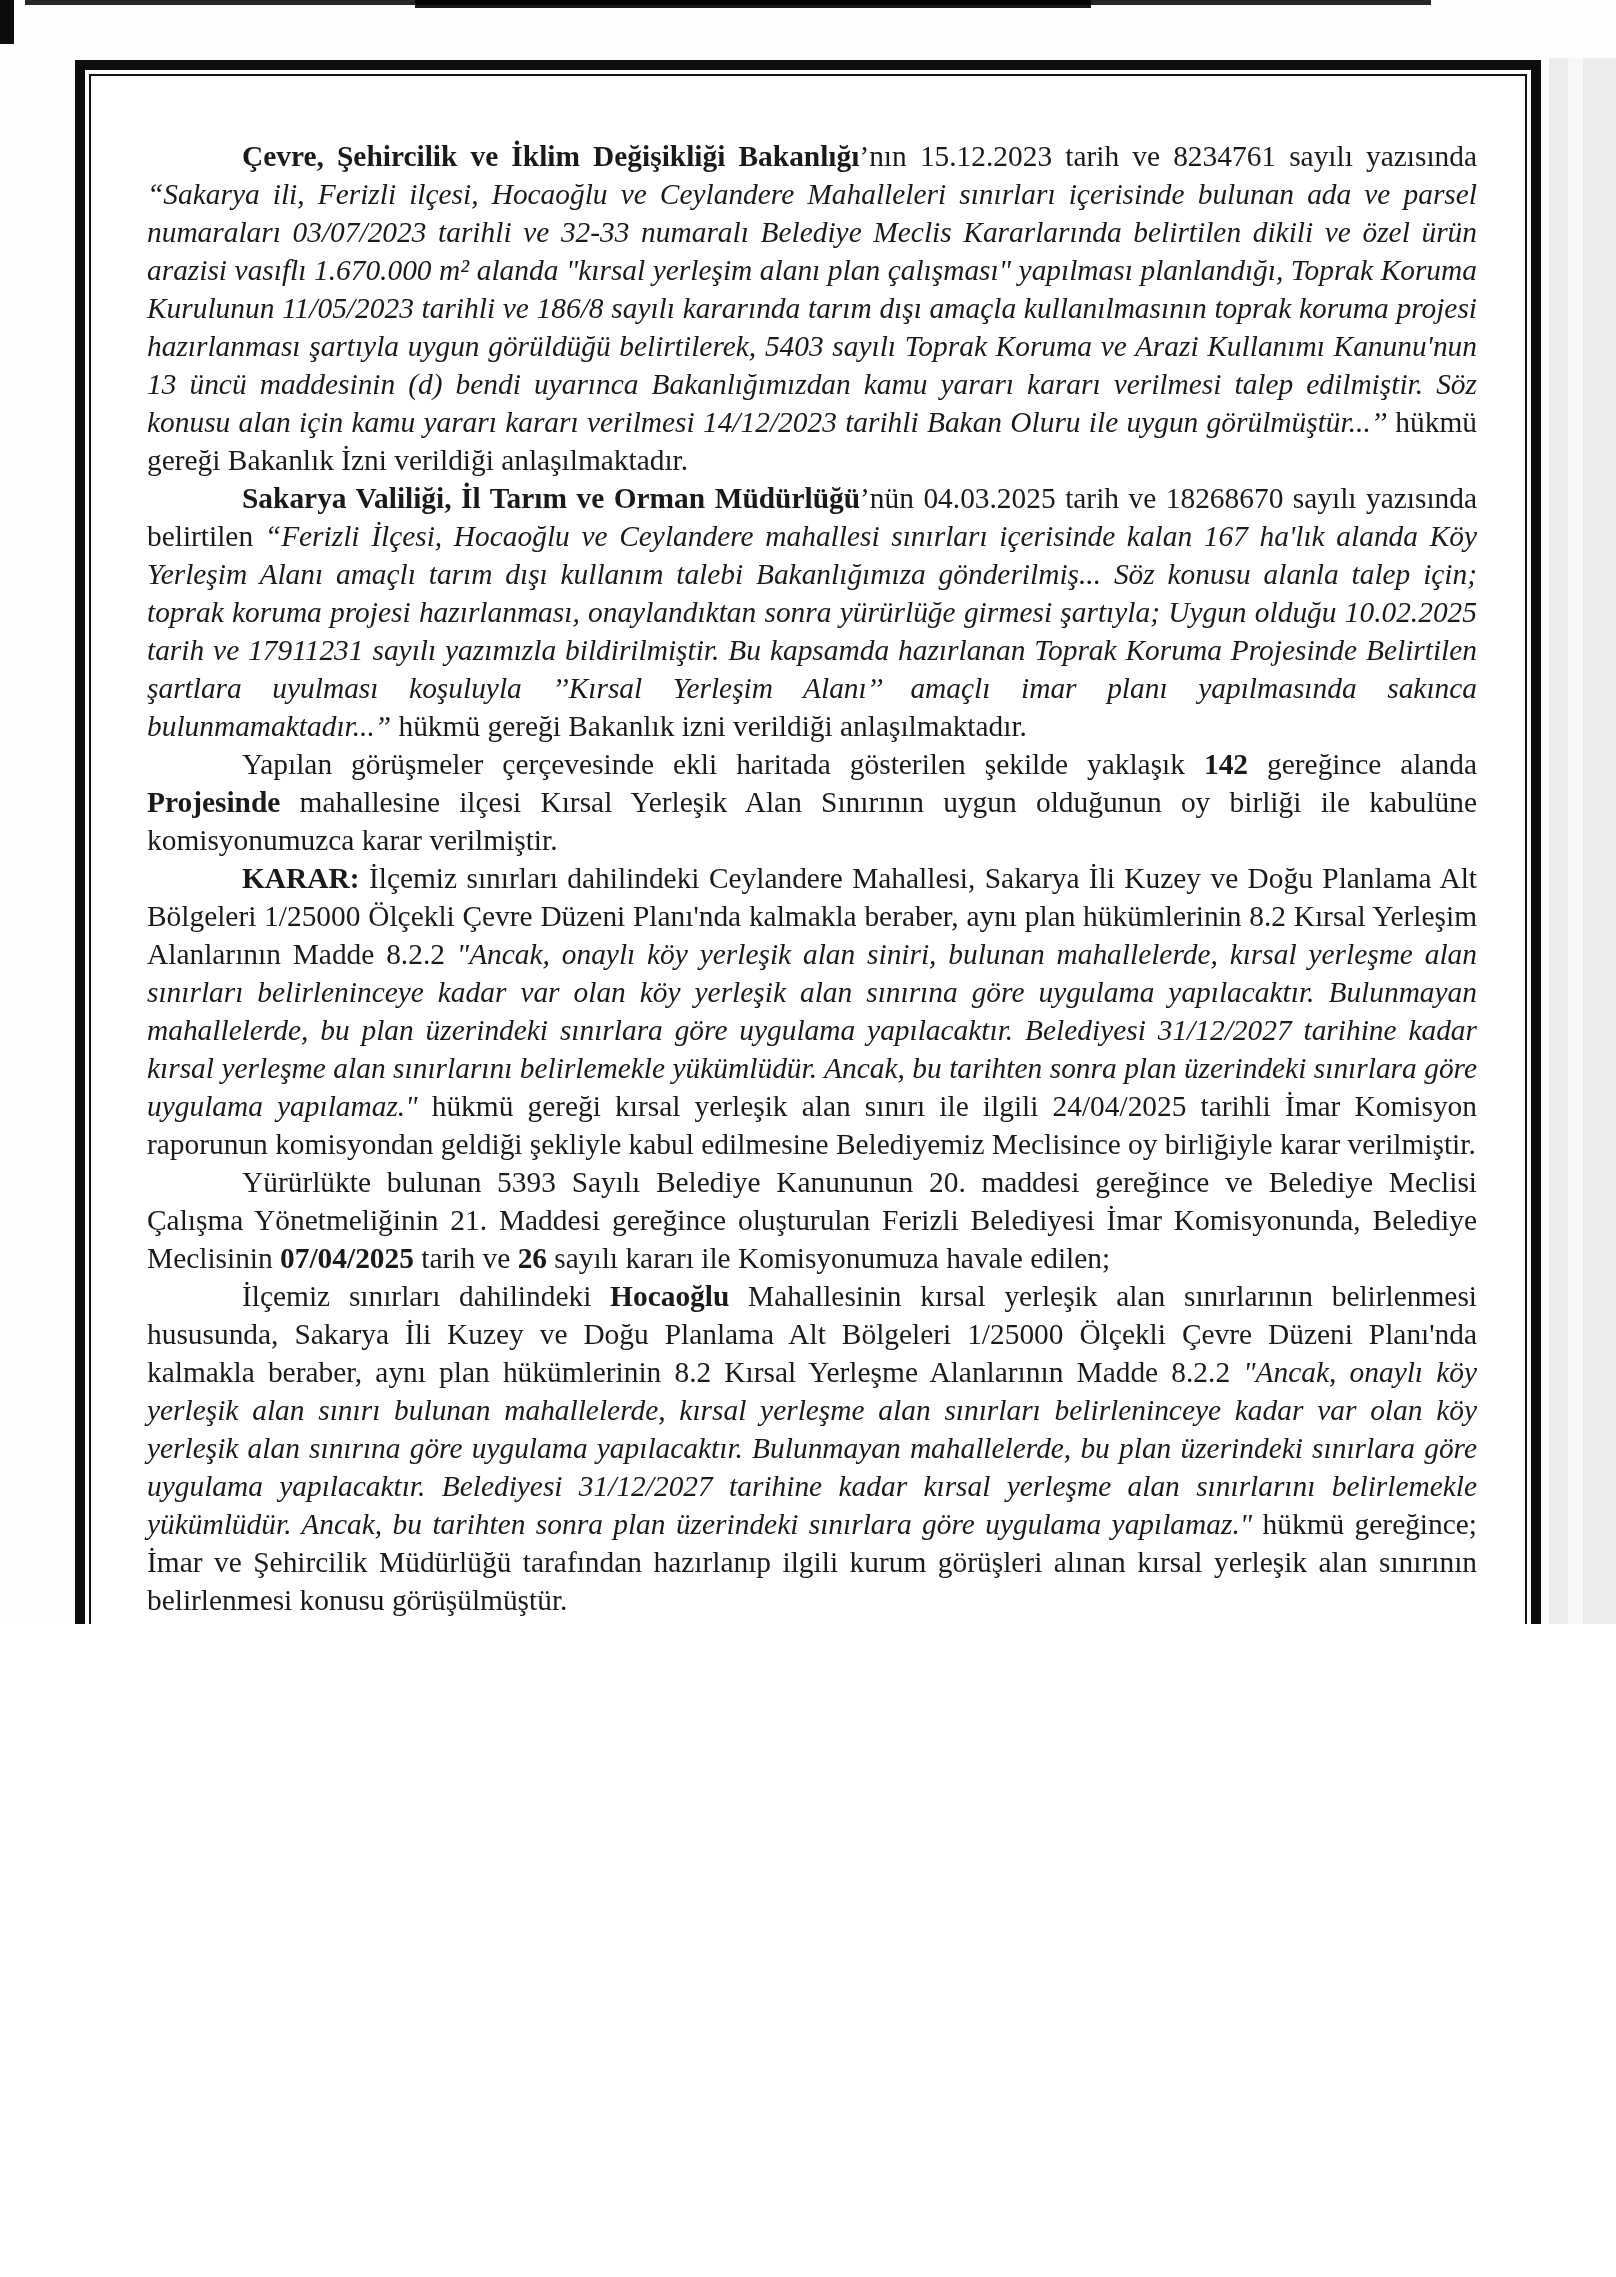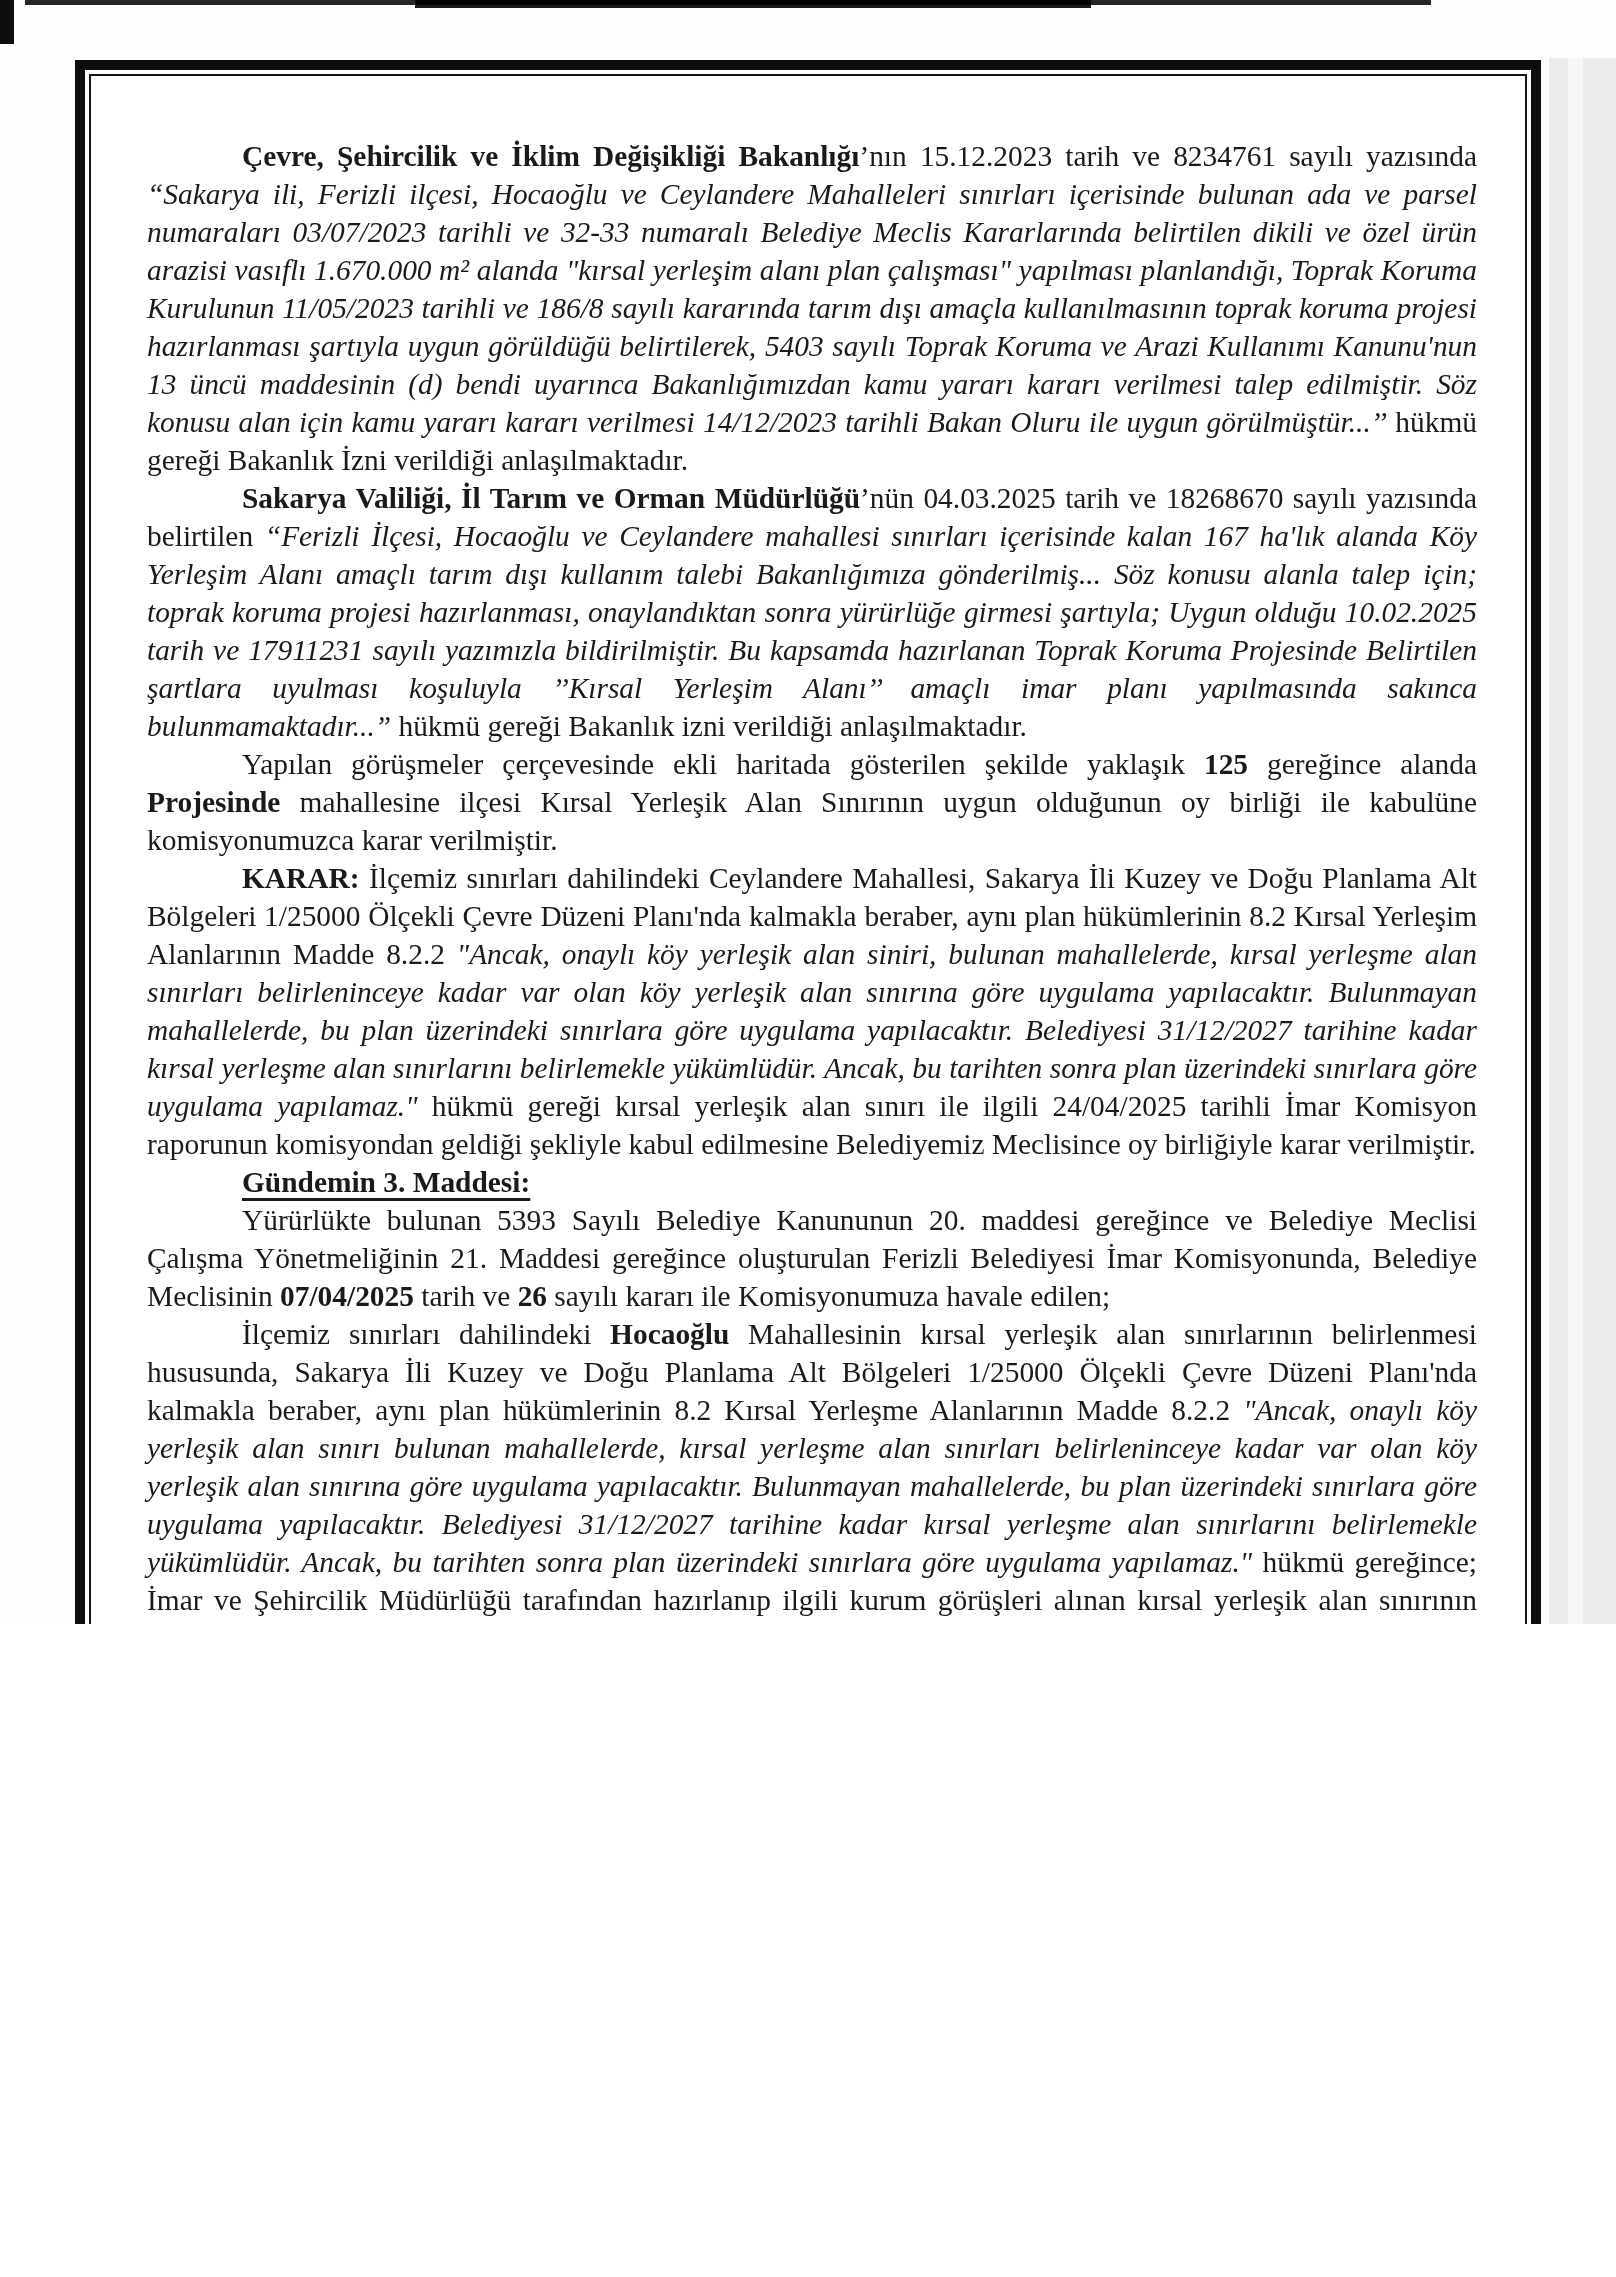--- a/index.html
+++ b/index.html
@@ -54,25 +54,24 @@
 
   <div class="frame">
     <div class="frame-inner"></div>
   </div>
 
   <div class="doc-text">
     <p><span class="b">Çevre, Şehircilik ve İklim Değişikliği Bakanlığı</span><span>’nın 15.12.2023 tarih ve 8234761 sayılı yazısında </span><span class="i">“Sakarya ili, Ferizli ilçesi, Hocaoğlu ve Ceylandere Mahalleleri sınırları içerisinde bulunan ada ve parsel numaraları 03/07/2023 tarihli ve 32-33 numaralı Belediye Meclis Kararlarında belirtilen dikili ve özel ürün arazisi vasıflı 1.670.000 m² alanda "kırsal yerleşim alanı plan çalışması" yapılması planlandığı, Toprak Koruma Kurulunun 11/05/2023 tarihli ve 186/8 sayılı kararında tarım dışı amaçla kullanılmasının toprak koruma projesi hazırlanması şartıyla uygun görüldüğü belirtilerek, 5403 sayılı Toprak Koruma ve Arazi Kullanımı Kanunu'nun 13 üncü maddesinin (d) bendi uyarınca Bakanlığımızdan kamu yararı kararı verilmesi talep edilmiştir. Söz konusu alan için kamu yararı kararı verilmesi 14/12/2023 tarihli Bakan Oluru ile uygun görülmüştür...’’</span><span> hükmü gereği Bakanlık İzni verildiği anlaşılmaktadır.</span></p>
 
     <p><span class="b">Sakarya Valiliği, İl Tarım ve Orman Müdürlüğü</span><span>’nün 04.03.2025 tarih ve 18268670 sayılı yazısında belirtilen </span><span class="i">“Ferizli İlçesi, Hocaoğlu ve Ceylandere mahallesi sınırları içerisinde kalan 167 ha'lık alanda Köy Yerleşim Alanı amaçlı tarım dışı kullanım talebi Bakanlığımıza gönderilmiş... Söz konusu alanla talep için; toprak koruma projesi hazırlanması, onaylandıktan sonra yürürlüğe girmesi şartıyla; Uygun olduğu 10.02.2025 tarih ve 17911231 sayılı yazımızla bildirilmiştir. Bu kapsamda hazırlanan Toprak Koruma Projesinde Belirtilen şartlara uyulması koşuluyla ’’Kırsal Yerleşim Alanı’’ amaçlı imar planı yapılmasında sakınca bulunmamaktadır...”</span><span> hükmü gereği Bakanlık izni verildiği anlaşılmaktadır.</span></p>
 
-    <p><span>Yapılan görüşmeler çerçevesinde ekli haritada gösterilen şekilde yaklaşık </span><span class="b">125</span><span> gereğince alanda </span><span class="b">Projesinde</span><span> mahallesine ilçesi Kırsal Yerleşik Alan Sınırının uygun olduğunun oy birliği ile kabulüne komisyonumuzca karar verilmiştir.</span></p>
+    <p><span>Yapılan görüşmeler çerçevesinde ekli haritada gösterilen şekilde yaklaşık </span><span class="b">142</span><span> gereğince alanda </span><span class="b">Projesinde</span><span> mahallesine ilçesi Kırsal Yerleşik Alan Sınırının uygun olduğunun oy birliği ile kabulüne komisyonumuzca karar verilmiştir.</span></p>
 
     <p><span class="b">KARAR:</span><span> İlçemiz sınırları dahilindeki Ceylandere Mahallesi, Sakarya İli Kuzey ve Doğu Planlama Alt Bölgeleri 1/25000 Ölçekli Çevre Düzeni Planı'nda kalmakla beraber, aynı plan hükümlerinin 8.2 Kırsal Yerleşim Alanlarının Madde 8.2.2 </span><span class="i">"Ancak, onaylı köy yerleşik alan siniri, bulunan mahallelerde, kırsal yerleşme alan sınırları belirleninceye kadar var olan köy yerleşik alan sınırına göre uygulama yapılacaktır. Bulunmayan mahallelerde, bu plan üzerindeki sınırlara göre uygulama yapılacaktır. Belediyesi 31/12/2027 tarihine kadar kırsal yerleşme alan sınırlarını belirlemekle yükümlüdür. Ancak, bu tarihten sonra plan üzerindeki sınırlara göre uygulama yapılamaz."</span><span> hükmü gereği kırsal yerleşik alan sınırı ile ilgili 24/04/2025 tarihli İmar Komisyon raporunun komisyondan geldiği şekliyle kabul edilmesine Belediyemiz Meclisince oy birliğiyle karar verilmiştir.</span></p>
 
-    <p class="heading"><span class="u">Gündemin 3. Maddesi:</span></p>
 
     <p><span>Yürürlükte bulunan 5393 Sayılı Belediye Kanununun 20. maddesi gereğince ve Belediye Meclisi Çalışma Yönetmeliğinin 21. Maddesi gereğince oluşturulan Ferizli Belediyesi İmar Komisyonunda, Belediye Meclisinin </span><span class="b">07/04/2025</span><span> tarih ve </span><span class="b">26</span><span> sayılı kararı ile Komisyonumuza havale edilen;</span></p>
 
     <p><span>İlçemiz sınırları dahilindeki </span><span class="b">Hocaoğlu</span><span> Mahallesinin kırsal yerleşik alan sınırlarının belirlenmesi hususunda, Sakarya İli Kuzey ve Doğu Planlama Alt Bölgeleri 1/25000 Ölçekli Çevre Düzeni Planı'nda kalmakla beraber, aynı plan hükümlerinin 8.2 Kırsal Yerleşme Alanlarının Madde 8.2.2 </span><span class="i">"Ancak, onaylı köy yerleşik alan sınırı bulunan mahallelerde, kırsal yerleşme alan sınırları belirleninceye kadar var olan köy yerleşik alan sınırına göre uygulama yapılacaktır. Bulunmayan mahallelerde, bu plan üzerindeki sınırlara göre uygulama yapılacaktır. Belediyesi 31/12/2027 tarihine kadar kırsal yerleşme alan sınırlarını belirlemekle yükümlüdür. Ancak, bu tarihten sonra plan üzerindeki sınırlara göre uygulama yapılamaz."</span><span> hükmü gereğince; İmar ve Şehircilik Müdürlüğü tarafından hazırlanıp ilgili kurum görüşleri alınan kırsal yerleşik alan sınırının belirlenmesi konusu görüşülmüştür.</span></p>
   </div>
 
   <svg class="sig-svg" style="left:179px;top:1883px;" width="319" height="323" viewBox="0 0 330 335">
     <g fill="none" stroke="#4656c8">
       <circle cx="160" cy="168" r="142" stroke-width="4" stroke-dasharray="2 4" opacity=".7"></circle>
       <circle cx="160" cy="168" r="132" stroke-width="2.5" stroke-dasharray="2 5" opacity=".55"></circle>

